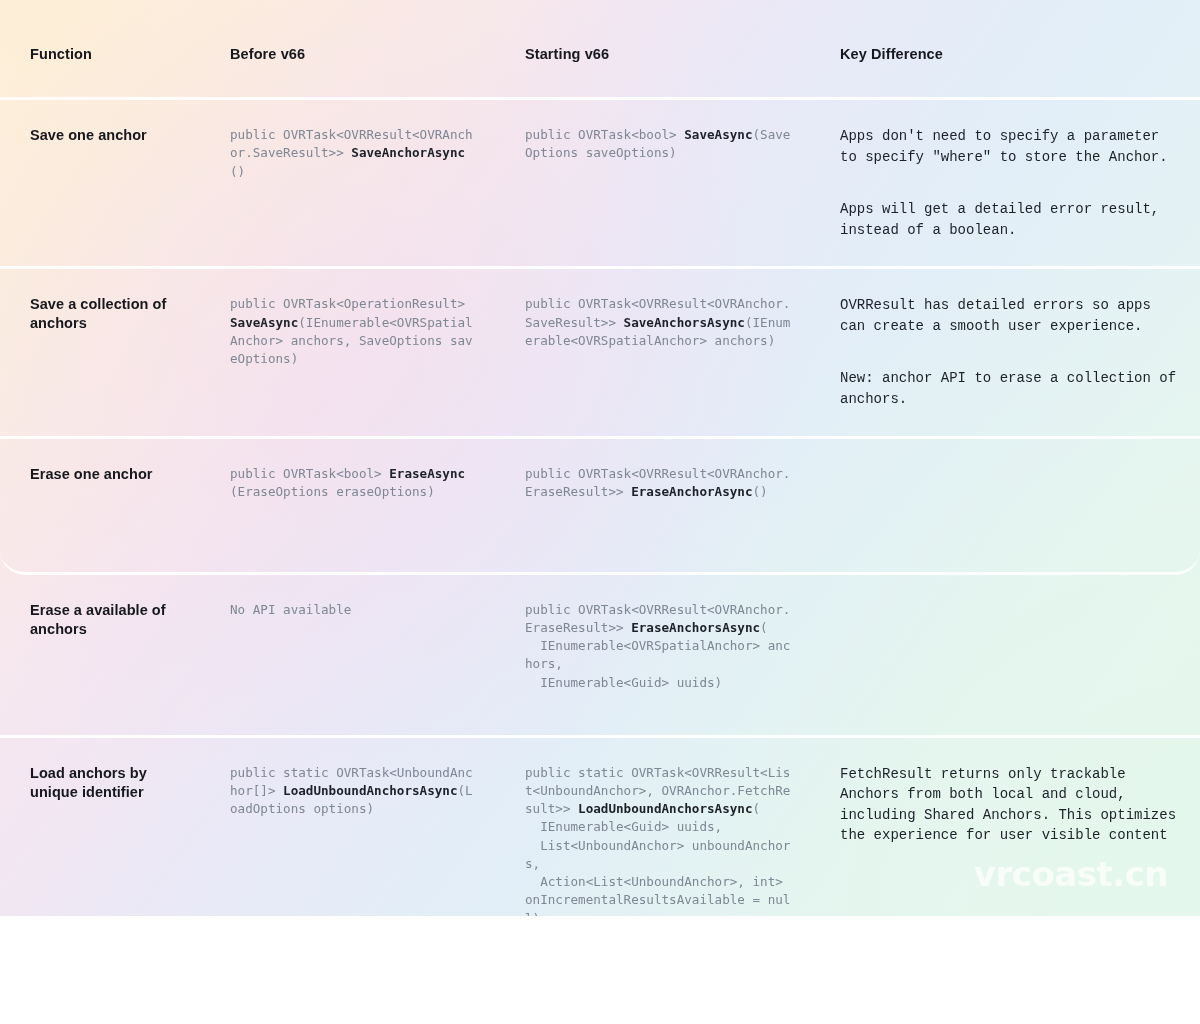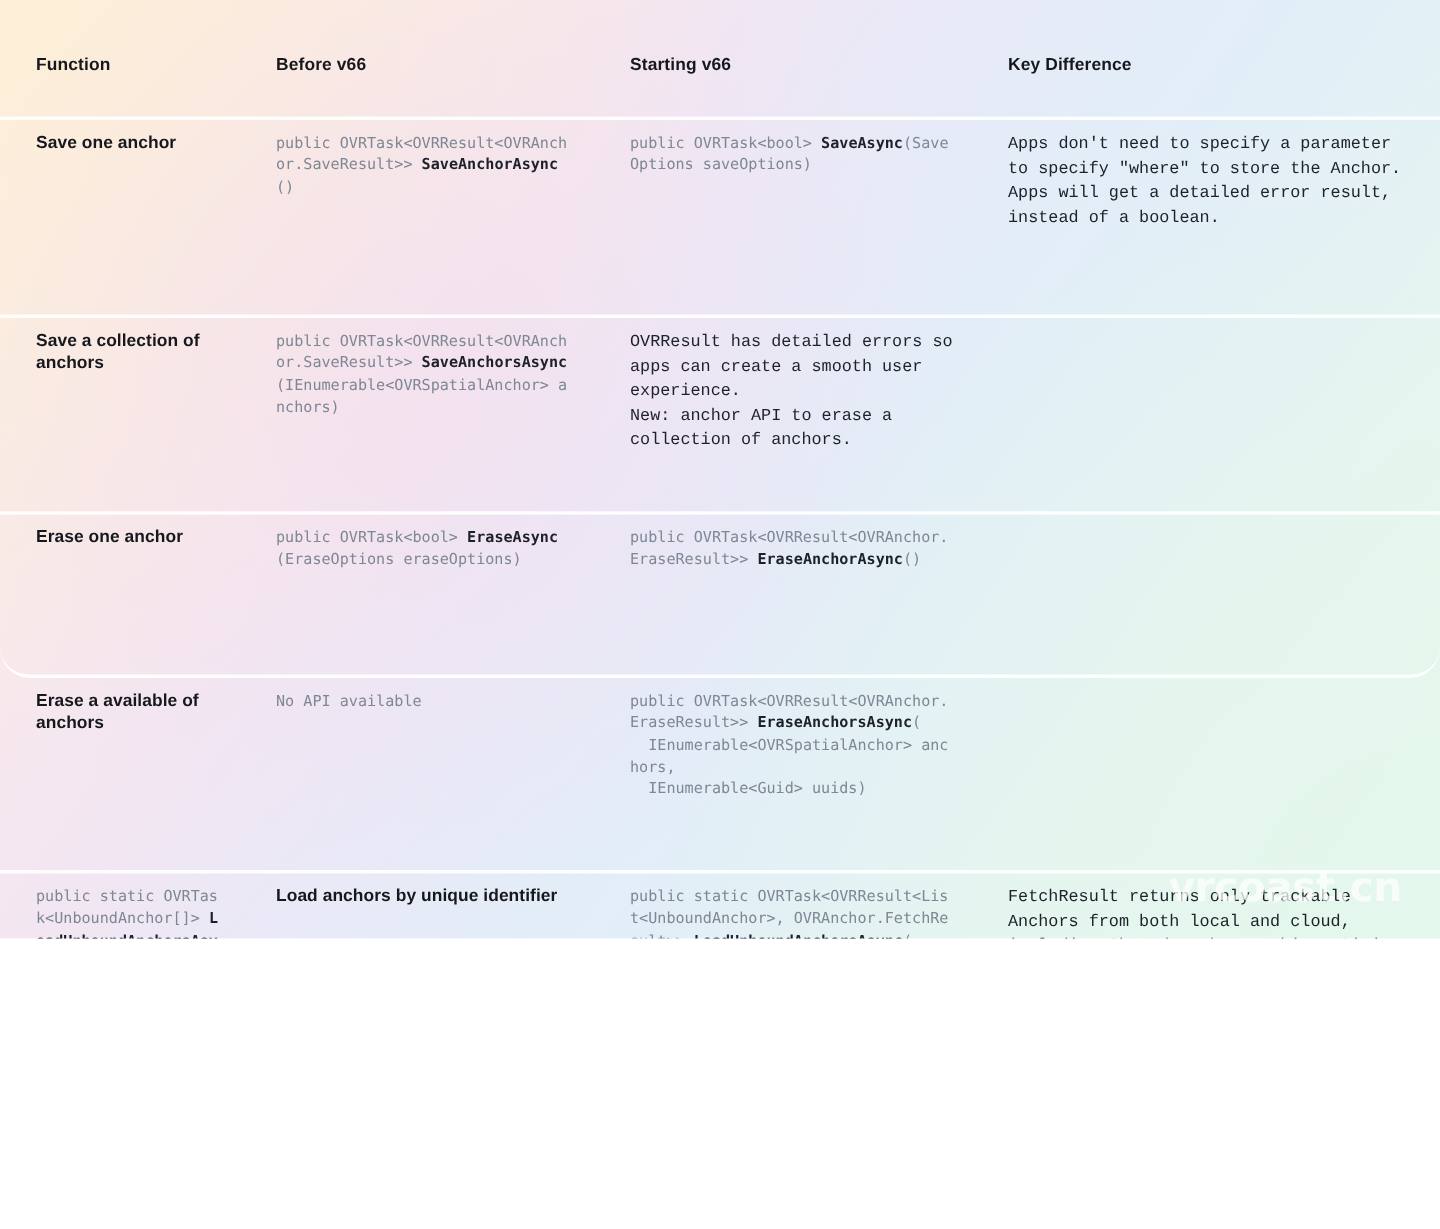--- a/index.html
+++ b/index.html
@@ -10,21 +10,21 @@
     width: 1200px;
     height: 1024px;
     font-family: "Liberation Sans", sans-serif;
     background: #ffffff;
     overflow: hidden;
   }
 
   #table-wrap {
     position: relative;
     width: 1200px;
-    height: 782px;
+    height: 916px;
     overflow: hidden;
     background:
       linear-gradient(125deg,
         #fdf3e8 0%,
         #fbeee6 11%,
         #f8e8ec 22%,
         #f2e6f2 33%,
         #e9e9f7 45%,
         #e2edf8 57%,
         #e3f0f6 68%,
@@ -81,21 +81,21 @@
   .hcell {
     font-size: 14.5px;
     font-weight: 700;
     color: #16181d;
     letter-spacing: 0.1px;
     line-height: 1.2;
   }
 
   
   .row.body .cell {
-    padding-top: 10px;
+    padding-top: 26px;
     padding-bottom: 26px;
   }
   .row.r1 { min-height: 165px; }
   .row.r2 { min-height: 164px; }
   .row.r3 { min-height: 136px; border-radius: 25px; }
   .row.r4 { min-height: 163px; }
   .row.r5 { min-height: 244px; }
 
   .fn-label {
     font-size: 14.5px;
@@ -120,21 +120,21 @@
     color: #1d2129;
   }
 
   .note {
     font-size: 14px;
     line-height: 1.47;
     color: #1d2129;
     margin: 0;
     font-family: Liberation Mono, monospace;
   }
-  .note + .note { margin-top: 0; }
+  .note + .note { margin-top: 32px; }
 
   #watermark {
     position: absolute;
     right: 32px;
     bottom: 22px;
     z-index: 5;
     font-family: "DejaVu Sans", sans-serif;
     font-size: 34px;
     font-weight: 700;
     letter-spacing: -0.5px;
@@ -184,20 +184,23 @@
             <p class="note">Apps will get a detailed error result, instead of a boolean.</p>
           </div>
       </div>
     </div>
 
     <div class="row body r2">
       <div class="cell">
         <div class="fn-label">Save a collection of anchors</div>
       </div>
       <div class="cell">
+        <pre class="code">public OVRTask&lt;OperationResult&gt; <b>SaveAsync</b>(IEnumerable&lt;OVRSpatialAnchor&gt; anchors, SaveOptions saveOptions)</pre>
+      </div>
+      <div class="cell">
         <pre class="code">public OVRTask&lt;OVRResult&lt;OVRAnchor.SaveResult&gt;&gt; <b>SaveAnchorsAsync</b>(IEnumerable&lt;OVRSpatialAnchor&gt; anchors)</pre>
       </div>
       <div class="cell">
         <div>
             <p class="note">OVRResult has detailed errors so apps can create a smooth user experience.</p>
             <p class="note">New: anchor API to erase a collection of anchors.</p>
           </div>
       </div>
     </div>
 
@@ -228,24 +231,24 @@
   IEnumerable&lt;OVRSpatialAnchor&gt; anchors,
   IEnumerable&lt;Guid&gt; uuids)</pre>
       </div>
       <div class="cell">
         <div></div>
       </div>
     </div>
 
     <div class="row body r5">
       <div class="cell">
+        <div class="fn-label">Load anchors by unique identifier</div>
+      </div>
+      <div class="cell">
         <pre class="code">public static OVRTask&lt;UnboundAnchor[]&gt; <b>LoadUnboundAnchorsAsync</b>(LoadOptions options)</pre>
-      </div>
-      <div class="cell">
-        <div class="fn-label">Load anchors by unique identifier</div>
       </div>
       <div class="cell">
         <pre class="code">public static OVRTask&lt;OVRResult&lt;List&lt;UnboundAnchor&gt;, OVRAnchor.FetchResult&gt;&gt; <b>LoadUnboundAnchorsAsync</b>(
   IEnumerable&lt;Guid&gt; uuids,
   List&lt;UnboundAnchor&gt; unboundAnchors,
   Action&lt;List&lt;UnboundAnchor&gt;, int&gt; onIncrementalResultsAvailable = null)</pre>
       </div>
       <div class="cell">
         <div>
             <p class="note">FetchResult returns only trackable Anchors from both local and cloud, including Shared Anchors. This optimizes the experience for user visible content</p>

